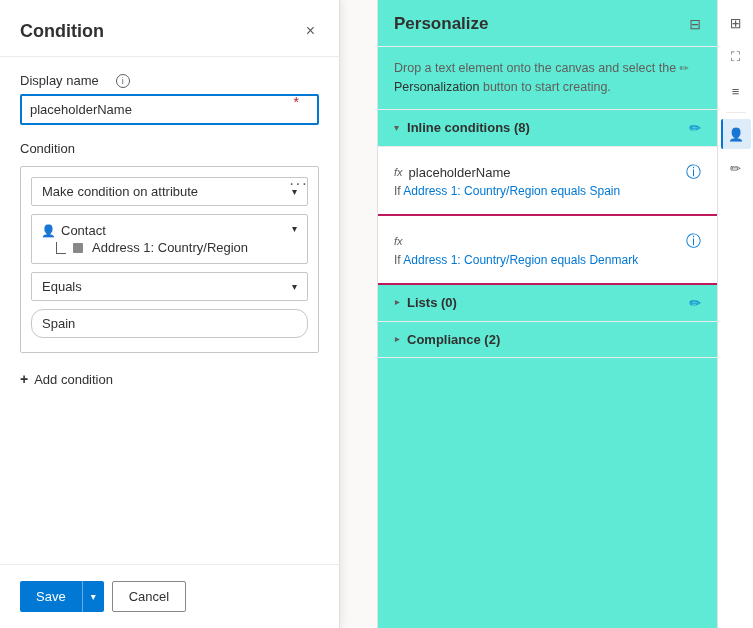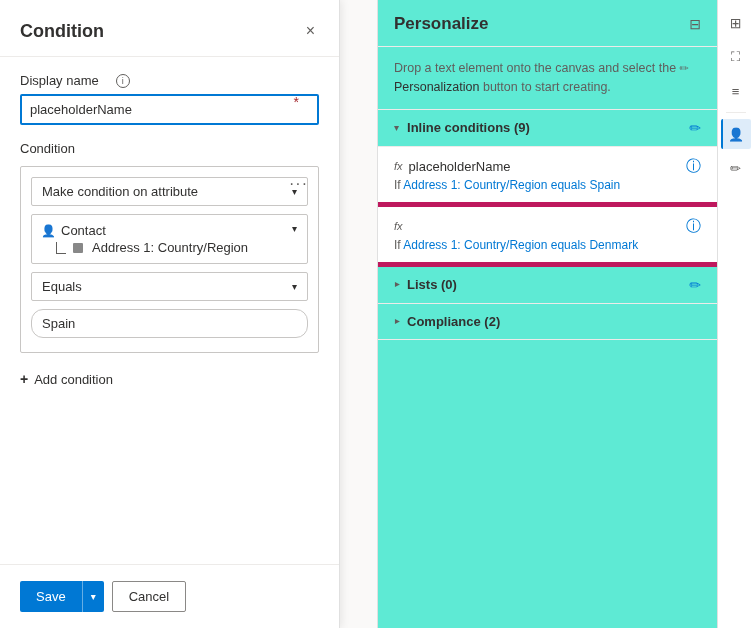--- a/index.html
+++ b/index.html
@@ -343,22 +343,22 @@
       margin-right: 8px;
     }
 
     .section-edit-icon {
       color: #0078d4;
       font-size: 14px;
       cursor: pointer;
     }
 
     .condition-item {
-      padding: 10px 16px;
-      border-bottom: 5px solid #be185d;
+      padding: 16px 16px;
+      border-bottom: 2px solid #be185d;
       background: #fff;
     }
 
     .condition-item-header {
       display: flex;
       align-items: center;
       justify-content: space-between;
     }
 
     .fx-badge {
@@ -543,21 +543,21 @@
 
   <div class="personalize-desc">
     <span>Drop a text element onto the canvas and select the</span>
     <span style="font-size:11px;">✏</span>
     <span class="highlight">Personalization</span>
     <span>button to start creating.</span>
   </div>
 
   <div class="section-header">
     <span class="section-chevron">▾</span>
-    <span class="section-title">Inline conditions (9)</span>
+    <span class="section-title">Inline conditions (8)</span>
     <span class="section-edit-icon">✏</span>
   </div>
 
   <div class="condition-item">
     <div class="condition-item-header">
       <span class="fx-badge">fx</span>
       <span class="condition-item-name">placeholderName</span>
       <button class="info-btn">ⓘ</button>
     </div>
     <div class="condition-item-desc">

